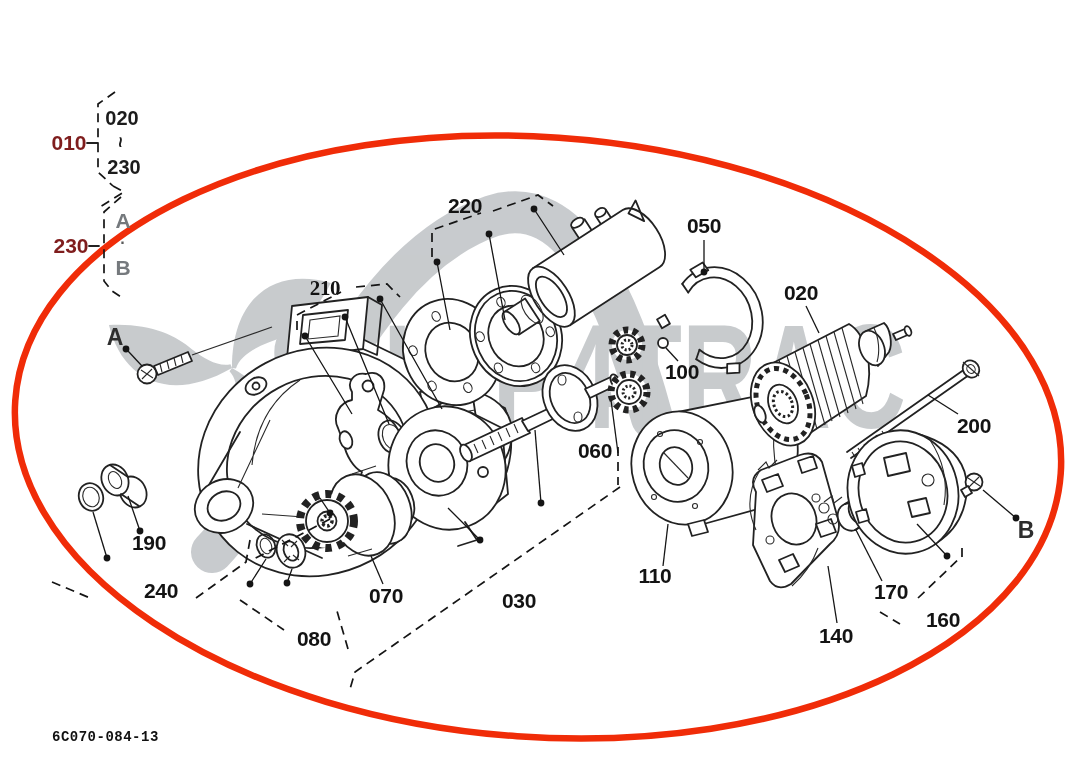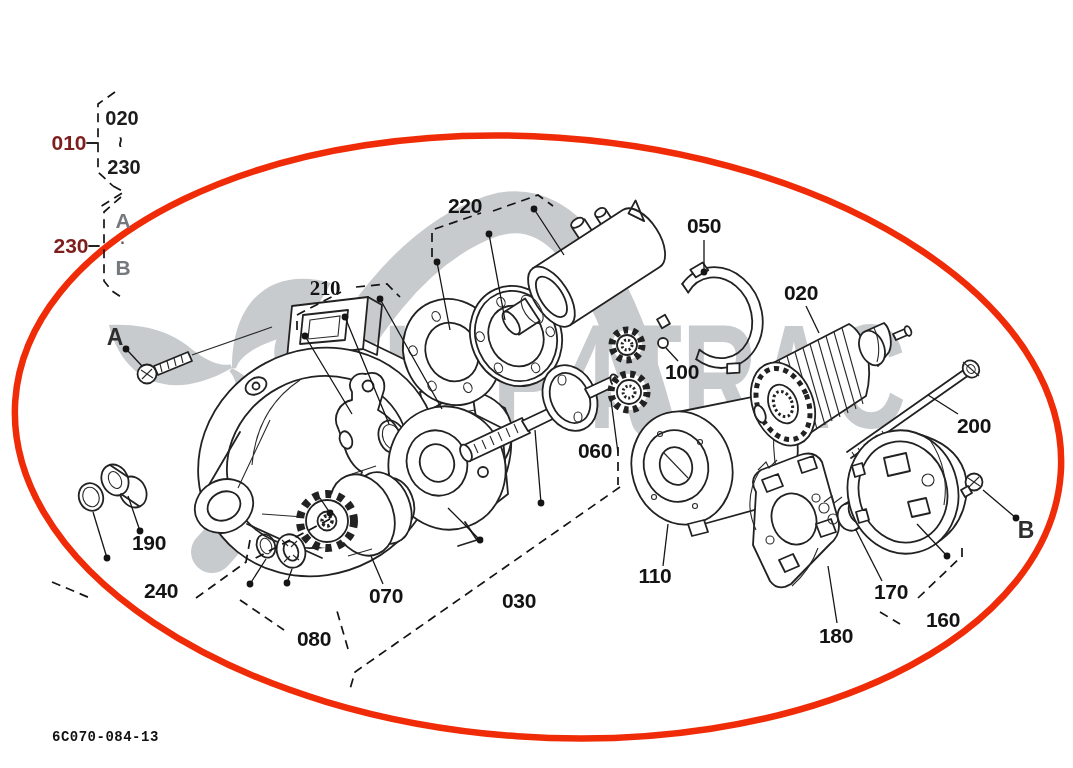--- a/index.html
+++ b/index.html
@@ -374,20 +374,20 @@
       <div class="part-label" style="left: 801px; top: 293px;">020</div>
       <div class="part-label" style="left: 682px; top: 372px;">100</div>
       <div class="part-label" style="left: 974px; top: 426px;">200</div>
       <div class="part-label" style="left: 595px; top: 451px;">060</div>
       <div class="part-label" style="left: 655px; top: 576px;">110</div>
       <div class="part-label" style="left: 149px; top: 543px; text-align: center;">190</div>
       <div class="part-label" style="left: 161px; top: 591px;">240</div>
       <div class="part-label" style="left: 386px; top: 596px;">070</div>
       <div class="part-label" style="left: 471px; top: 601px; margin-left: 48px;">030</div>
       <div class="part-label" style="left: 314px; top: 639px;">080</div>
-      <div class="part-label" style="left: 836px; top: 636px;">180</div>
+      <div class="part-label" style="left: 836px; top: 636px;">140</div>
       <div class="part-label" style="left: 891px; top: 592px;">170</div>
       <div class="part-label" style="left: 943px; top: 620px;">160</div>
       <div class="part-label letter" style="left: 1026px; top: 530px;">B</div>
     </div>
 
   <div class="footer-code">6C070-084-13</div>
 </div>
 
 </body></html>

